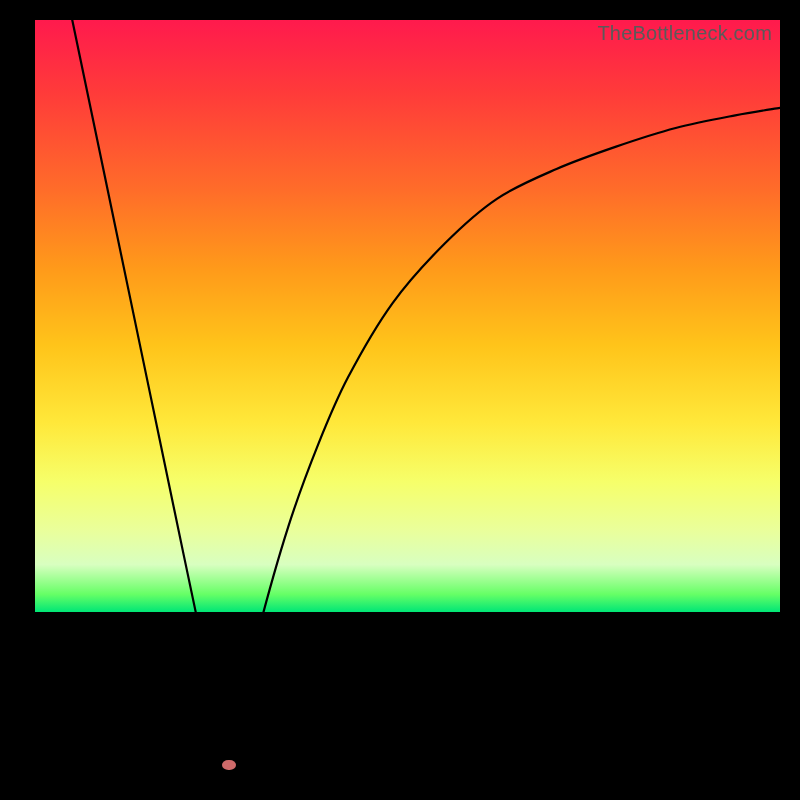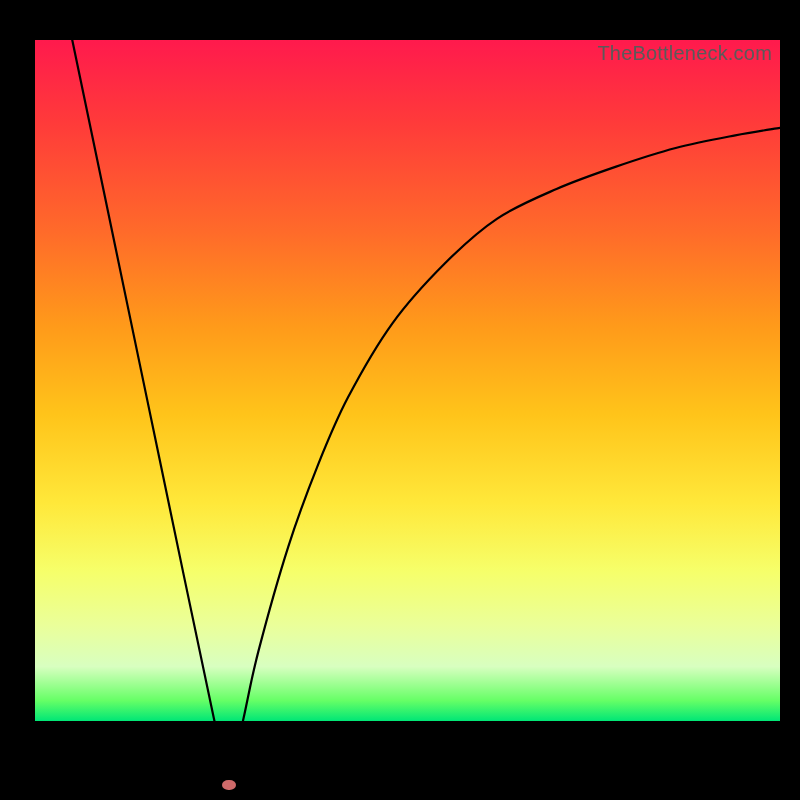--- a/index.html
+++ b/index.html
@@ -16,37 +16,36 @@
     width: 800px;
     height: 800px;
     background: #000;
     box-sizing: border-box;
   }
   .plot-area {
     position: absolute;
     left: 35px;
     top: 20px;
     width: 745px;
-    height: 681px;
+    height: 592px;
     
     background: linear-gradient(
       to bottom,
       #ff1a4d 0%,
       #ff3a3a 12%,
       #ff6a2a 28%,
       #ff9a1a 42%,
       #ffc41a 55%,
       #ffe83a 68%,
       #f6ff6a 78%,
       #eaff9a 86%,
       #d8ffc0 92%,
       #66ff66 97%,
       #00e676 100%
     );
-    margin-top: 20px;
   }
   .watermark {
     position: absolute;
     top: 2px;
     right: 8px;
     color: #5a5a5a;
     font-size: 20px;
     font-weight: 500;
     letter-spacing: 0.2px;
     user-select: none;

